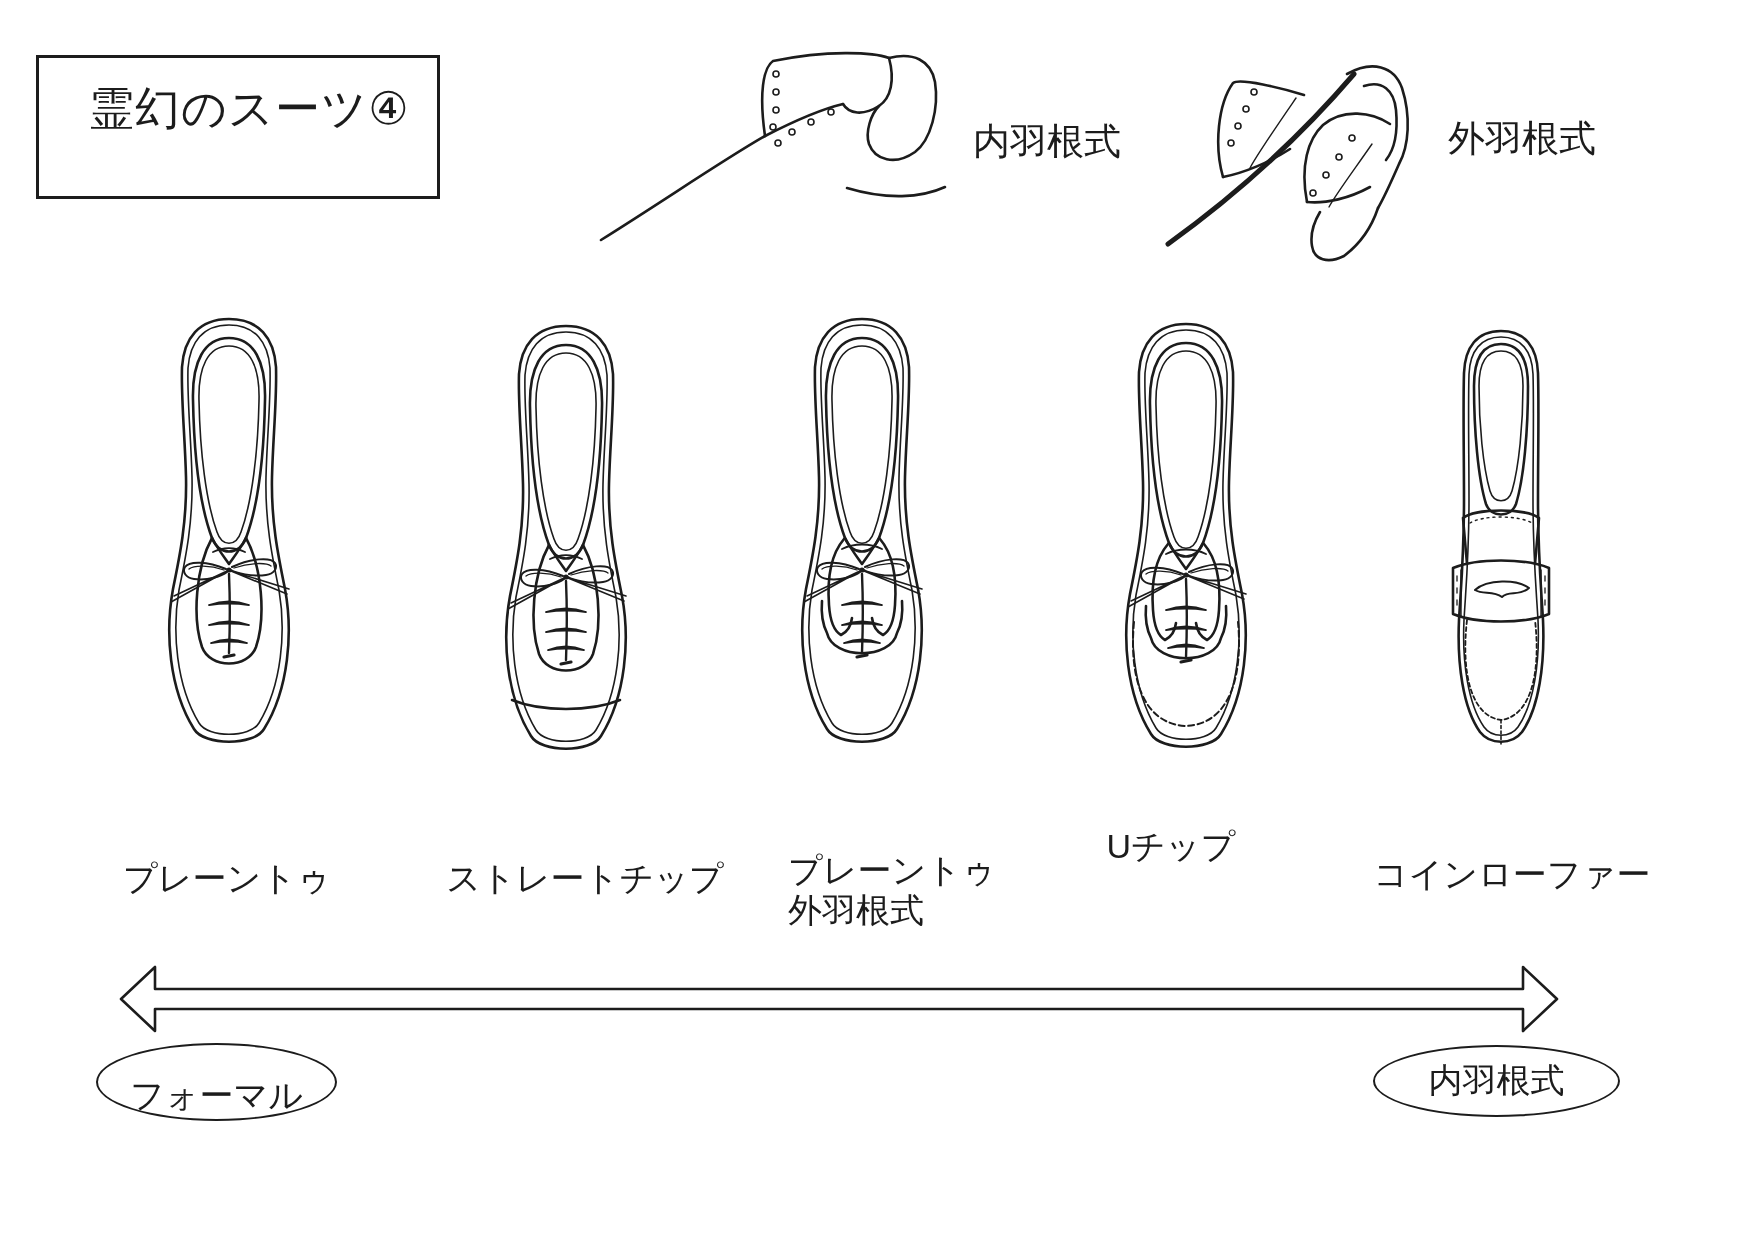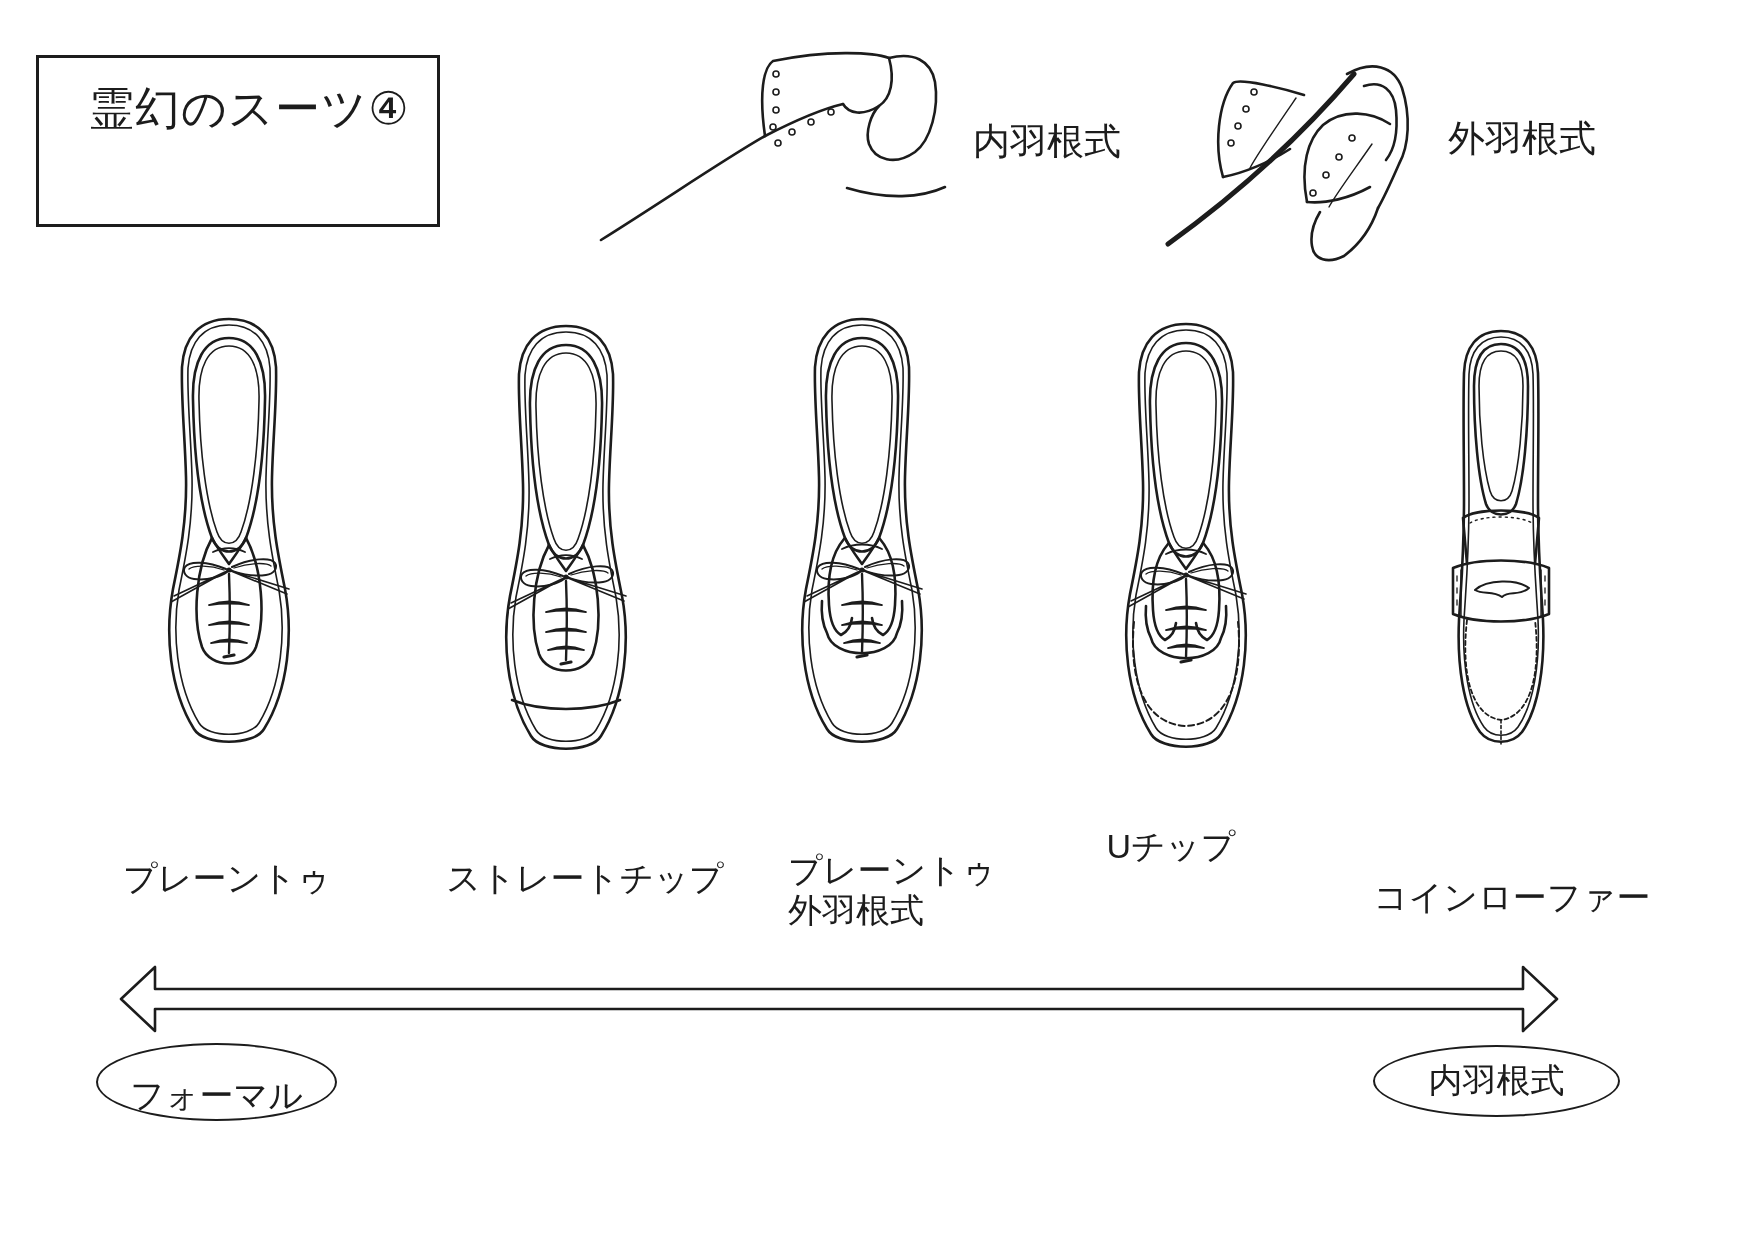--- a/index.html
+++ b/index.html
@@ -3,21 +3,21 @@
 <meta charset="utf-8">
 <style>
   html,body{margin:0;padding:0;background:#e8e8e8;}
   #stage{
     position:relative;width:1754px;height:1240px;background:#ffffff;
     font-family:"Liberation Sans","DejaVu Sans",sans-serif;color:#1c1c1c;
     overflow:hidden;margin:0 auto;
   }
   .abs{position:absolute;}
   #title-box{
-    left:36px;top:55px;width:404px;height:172px;
+    left:36px;top:55px;width:404px;height:144px;
     border:3px solid #1c1c1c;box-sizing:border-box;
     padding:26px 0 0 50px;
   }
   #title-box .tl{display:block;font-size:45px;line-height:50px;letter-spacing:1px;white-space:nowrap;}
   .sketch-label{font-size:37px;line-height:40px;white-space:nowrap;}
   .shoe-label{font-size:34px;line-height:40px;white-space:nowrap;}
   .centered{transform:translateX(-50%);}
   .ellipse{
     border:2.5px solid #1c1c1c;border-radius:50%;
     display:flex;align-items:center;justify-content:center;
@@ -212,21 +212,21 @@
     </g>
   </svg>
 
   <div class="abs shoe-label centered" style="left:227px;top:858px;">プレーントゥ</div>
   <div class="abs shoe-label centered" style="left:569px;top:858px;margin-left:16px;">ストレートチップ</div>
   <div class="abs" style="left:788px;top:850px;">
     <div class="shoe-label">プレーントゥ</div>
     <div class="shoe-label">外羽根式</div>
   </div>
   <div class="abs shoe-label centered" style="left:1171px;top:826px;">Uチップ</div>
-  <div class="abs shoe-label centered" style="left:1512px;top:877px;">コインローファー</div>
+  <div class="abs shoe-label centered" style="left:1512px;top:854px;">コインローファー</div>
 
   <svg class="abs" style="left:112px;top:962px;" width="1452" height="76" viewBox="0 0 1452 76">
     <path class="ink" stroke-width="2.6" fill="#ffffff" d="M9,37 L43,5 L43,27 L1411,27 L1411,5 L1445,37 L1411,69 L1411,47 L43,47 L43,69 Z"></path>
   </svg>
 
   <div class="abs ellipse" style="left:96px;top:1043px;width:241px;height:78px;align-items:flex-end;">
     <span>フォーマル</span>
   </div>
   <div class="abs ellipse" style="left:1373px;top:1045px;width:247px;height:72px;">
     <span>内羽根式</span>

